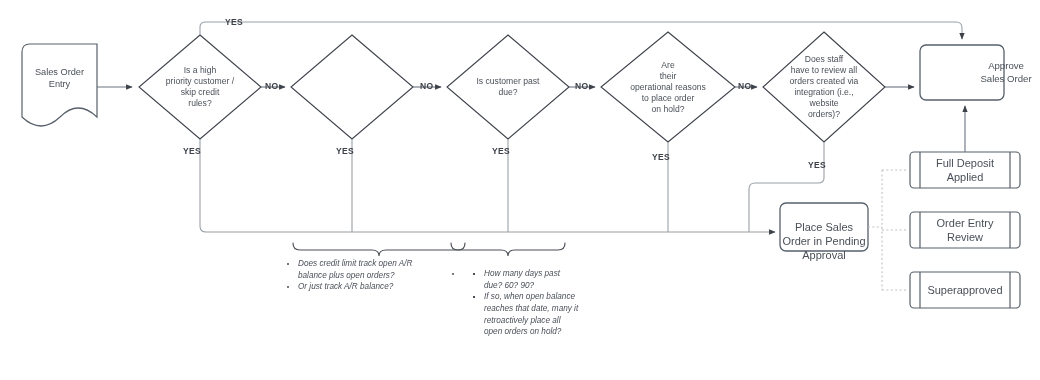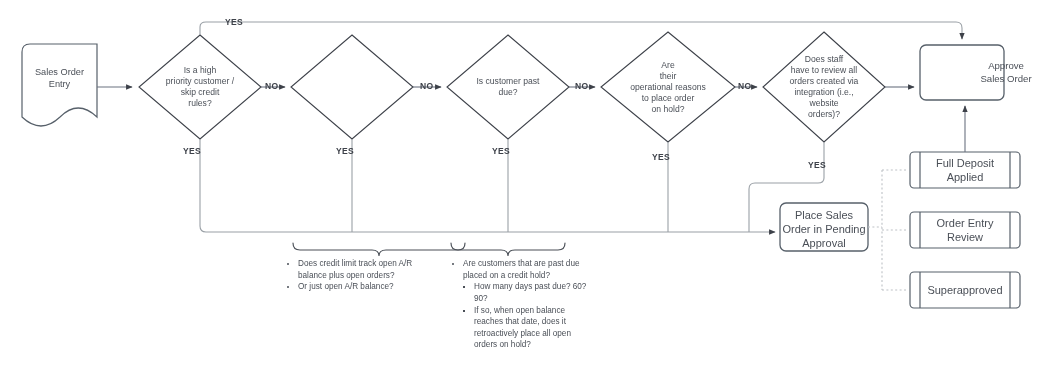--- a/index.html
+++ b/index.html
@@ -5,22 +5,22 @@
   html,body{margin:0;padding:0;background:#ffffff;}
   body{width:1040px;height:380px;position:relative;overflow:hidden;
        font-family:"Liberation Sans",sans-serif;color:#4a4f57;}
   #canvas{position:absolute;left:0;top:0;width:1040px;height:380px;}
   svg{position:absolute;left:0;top:0;width:1040px;height:380px;}
   .node-text{position:absolute;display:flex;align-items:center;justify-content:center;
              text-align:center;line-height:1.28;pointer-events:none;}
   .edge-label{position:absolute;font-size:8.5px;font-weight:bold;color:#3d4149;
               letter-spacing:.3px;white-space:nowrap;}
   .note{position:absolute;font-size:8.2px;line-height:1.42;color:#4a4f57;}
-  .note ul{margin:0;padding-left:11px;list-style:disc;}
-  .note ul ul{margin:0;padding-left:11px;list-style:square;}
+  .note ul{margin:0;padding-left:11px;list-style:disc;font-style:italic;}
+  .note ul ul{margin:10px;padding-left:11px;list-style:square;}
   .note li{margin:0 0 0 0;}
   .d-txt{font-size:8.6px;}
   .b-txt{font-size:9.6px;padding-left:44px;}
   .s-txt{font-size:9.2px;}
   .p-txt{font-size:11px;}
 </style>
 </head>
 <body>
 
 <div id="canvas">
@@ -122,21 +122,21 @@
 on hold?</div>
   <div class="node-text d-txt" style="left:777px;top:42px;width:94px;height:90px;white-space:pre-line;">Does staff
 have to review all
 orders created via
 integration (i.e.,
 website
 orders)?</div>
 
   <div class="node-text b-txt" style="left:920px;top:45px;width:84px;height:55px;white-space:pre-line;">Approve
 Sales Order</div>
-  <div class="node-text p-txt" style="left:780px;top:205px;width:88px;height:48px;white-space:pre-line;">Place Sales
+  <div class="node-text p-txt" style="left:780px;top:217px;width:88px;height:48px;white-space:pre-line;">Place Sales
 Order in Pending
 Approval</div>
 
   <div class="node-text p-txt" style="left:922px;top:152px;width:86px;height:36px;white-space:pre-line;">Full Deposit
 Applied</div>
   <div class="node-text p-txt" style="left:922px;top:212px;width:86px;height:36px;white-space:pre-line;">Order Entry
 Review</div>
   <div class="node-text p-txt" style="left:922px;top:272px;width:86px;height:36px;white-space:pre-line;">Superapproved</div>
 
   <div class="edge-label" style="left:225px;top:17px;">YES</div>
@@ -150,34 +150,33 @@
   <div class="edge-label" style="left:492px;top:146px;">YES</div>
   <div class="edge-label" style="left:652px;top:152px;">YES</div>
   <div class="edge-label" style="left:808px;top:160px;">YES</div>
 
   <div class="note" style="left:287px;top:258px;width:150px;">
     <ul>
       <li>
         <span>Does credit limit track open A/R balance plus open orders?</span>
       </li>
       <li>
-        <span>Or just open A/R balance?</span>
+        <span>Or just track A/R balance?</span>
       </li>
     </ul>
   </div>
 
   <div class="note" style="left:452px;top:258px;width:138px;">
     <ul>
       <li>
-        <span>Are customers that are past due placed on a credit hold?</span>
         <ul>
           <li>
             <span>How many days past due? 60? 90?</span>
           </li>
           <li>
-            <span>If so, when open balance reaches that date, does it retroactively place all open orders on hold?</span>
+            <span>If so, when open balance reaches that date, many it retroactively place all open orders on hold?</span>
           </li>
         </ul>
       </li>
     </ul>
   </div>
 
 </div>
 
 </body></html>

